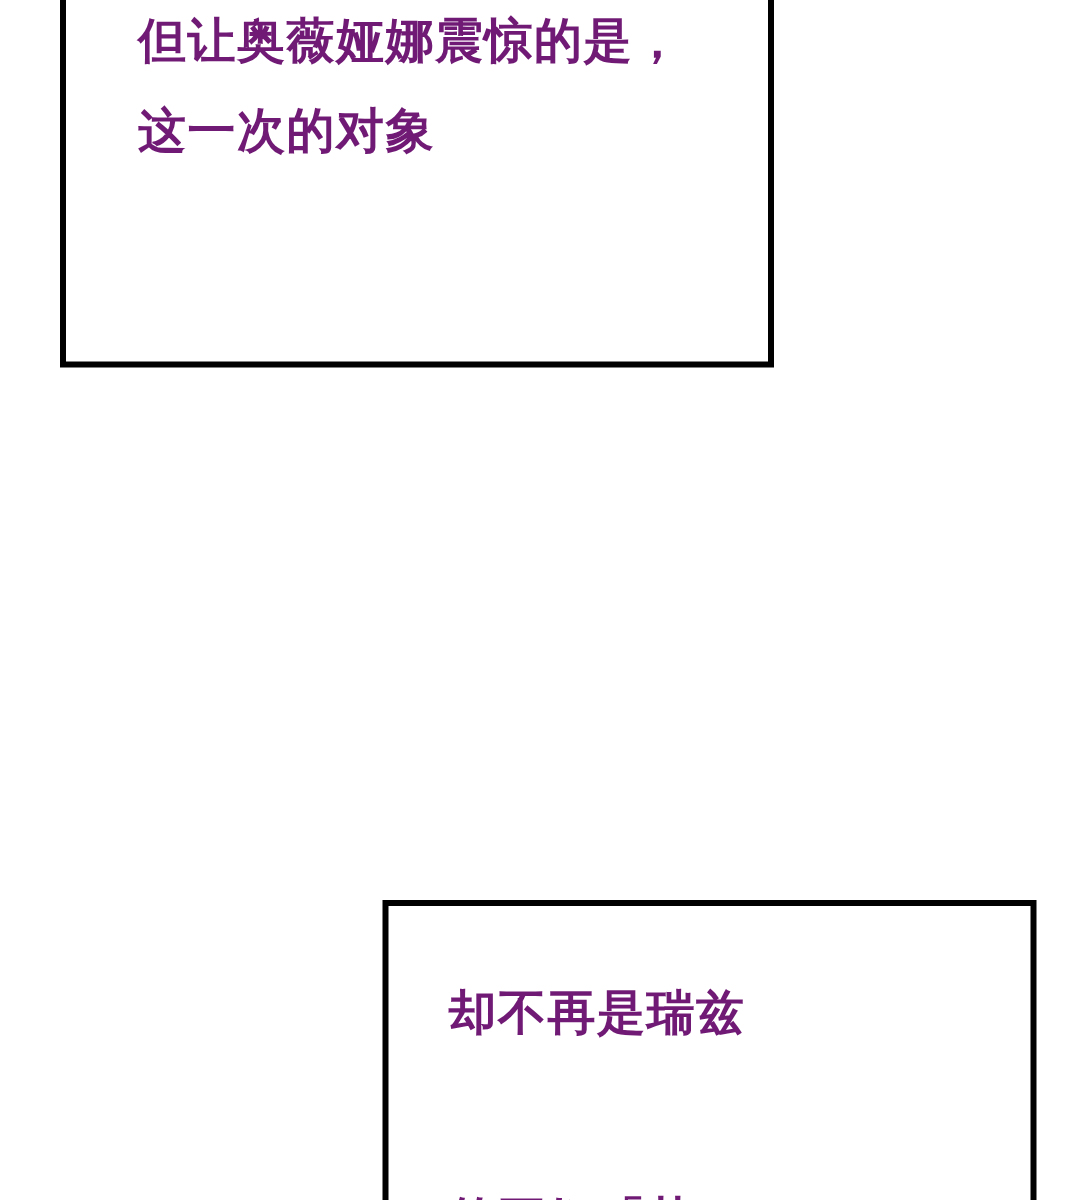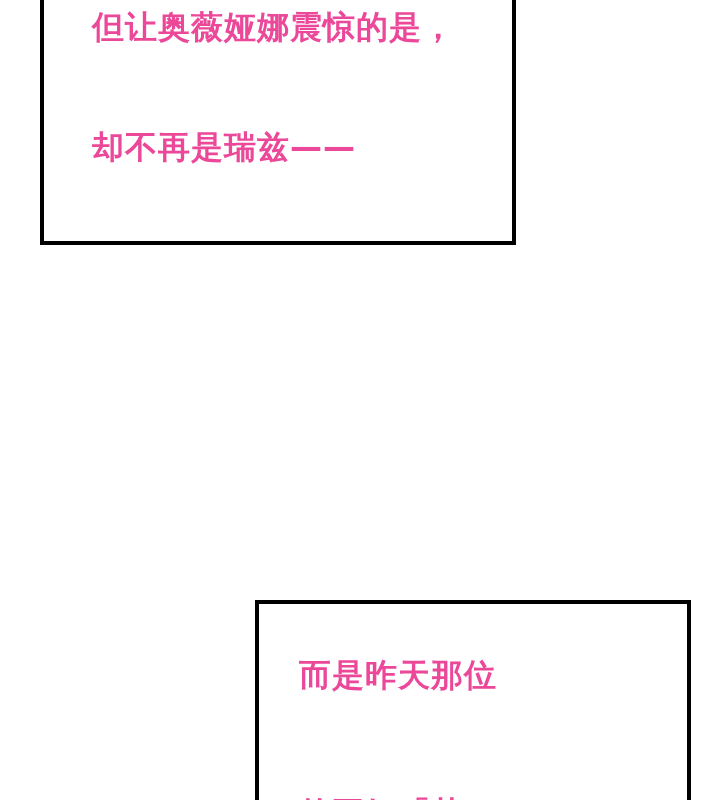--- a/index.html
+++ b/index.html
@@ -1,32 +1,32 @@
 <!DOCTYPE html>
 <html><head>
 <meta charset="utf-8">
 <style>
   html, body { margin:0; padding:0; }
   body { width:720px; height:800px; background:#ffffff; position:relative; overflow:hidden;
          font-family: "DejaVu Sans", "Liberation Sans", sans-serif; }
   .box { position:absolute; border:4px solid #000; background:#fff; box-sizing:border-box; }
   #box1 { left:40px; top:-10px; width:476px; height:255px; }
   #box2 { left:255px; top:600px; width:436px; height:260px; }
-  .line { position:absolute; font-weight:bold; font-size:32px; color:#ec4899; white-space:nowrap; letter-spacing:1px; }
+  .line { position:absolute; font-weight:bold; font-size:32px; color:#701a75; white-space:nowrap; letter-spacing:1px; }
   #box1 .l0 { left:48px; top:12px; }
   #box1 .l1 { left:48px; top:72px; }
   #box1 .l2 { left:48px; top:132px; }
   #box2 .l0 { left:40px; top:50px; }
   #box2 .l1 { left:40px; top:120px; }
   #box2 .l2 { left:40px; top:188px; }
 </style>
 </head>
 <body>
 
 <div class="box" id="box1">
   <div class="line l0">但让奥薇娅娜震惊的是，</div>
-  <div class="line l2">却不再是瑞兹——</div>
+  <div class="line l1">这一次的对象</div>
 </div>
 
 <div class="box" id="box2">
-  <div class="line l0">而是昨天那位</div>
+  <div class="line l0">却不再是瑞兹</div>
   <div class="line l2">的王妃「莱」</div>
 </div>
 
 </body></html>

